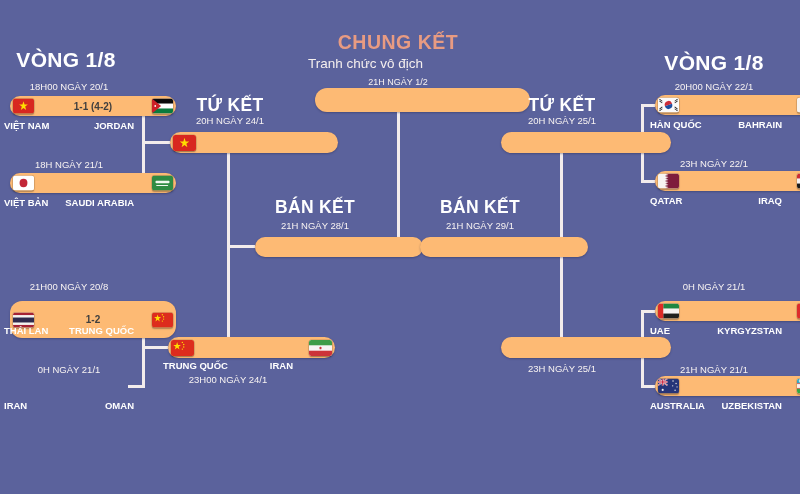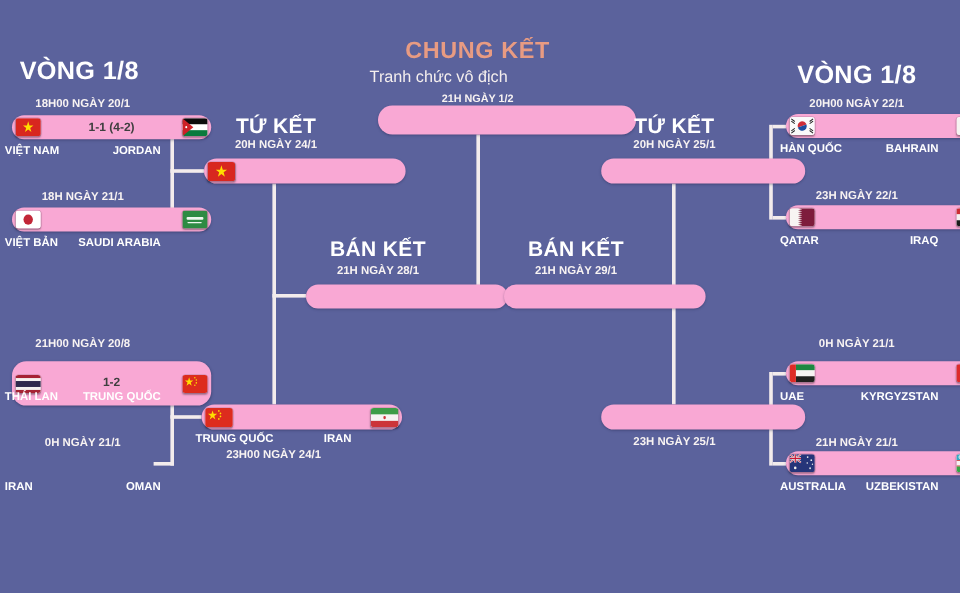--- a/index.html
+++ b/index.html
@@ -6,23 +6,23 @@
   body{width:800px;height:494px;overflow:hidden;background:#5b629c;
        font-family:"Liberation Sans","DejaVu Sans",sans-serif;}
   .stage{position:relative;width:800px;height:494px;background:#5b629c;}
   .round-title{position:absolute;color:#fff;font-weight:bold;font-size:21px;
                text-align:center;letter-spacing:.3px;}
   .stage-title{position:absolute;color:#fff;font-weight:bold;font-size:17.5px;
                text-align:center;letter-spacing:.3px;}
   .final-title{position:absolute;color:#e89b82;font-weight:bold;font-size:19.5px;
                text-align:center;letter-spacing:.5px;}
   .final-sub{position:absolute;color:#f5efee;font-size:13.5px;}
-  .mdate{position:absolute;color:#f8f3f2;font-weight:bold;font-size:9.5px;
+  .mdate{position:absolute;color:#f8f3f2;font-weight:normal;font-size:9.5px;
          text-align:center;white-space:nowrap;}
-  .pill{position:absolute;background:#f9a8d4;border-radius:12px;
+  .pill{position:absolute;background:#fdba74;border-radius:12px;
         box-shadow:0 1px 2px rgba(30,32,70,.35);padding-left:48px;}
   .score{position:absolute;left:0;right:0;top:0;bottom:0;display:flex;
          align-items:center;justify-content:center;color:#3f3f3f;
          font-weight:bold;font-size:10px;}
   .teams{position:absolute;display:flex;justify-content:space-between;
          color:#fff;font-weight:bold;font-size:9.5px;white-space:nowrap;}
   .flag{position:absolute;top:50%;transform:translateY(-50%);
         width:21px;height:15px;border-radius:2.5px;overflow:hidden;
         box-shadow:0 0 0 .5px rgba(0,0,0,.18),0 1px 1.5px rgba(0,0,0,.3);}
   .flag svg{display:block;width:100%;height:100%;}

